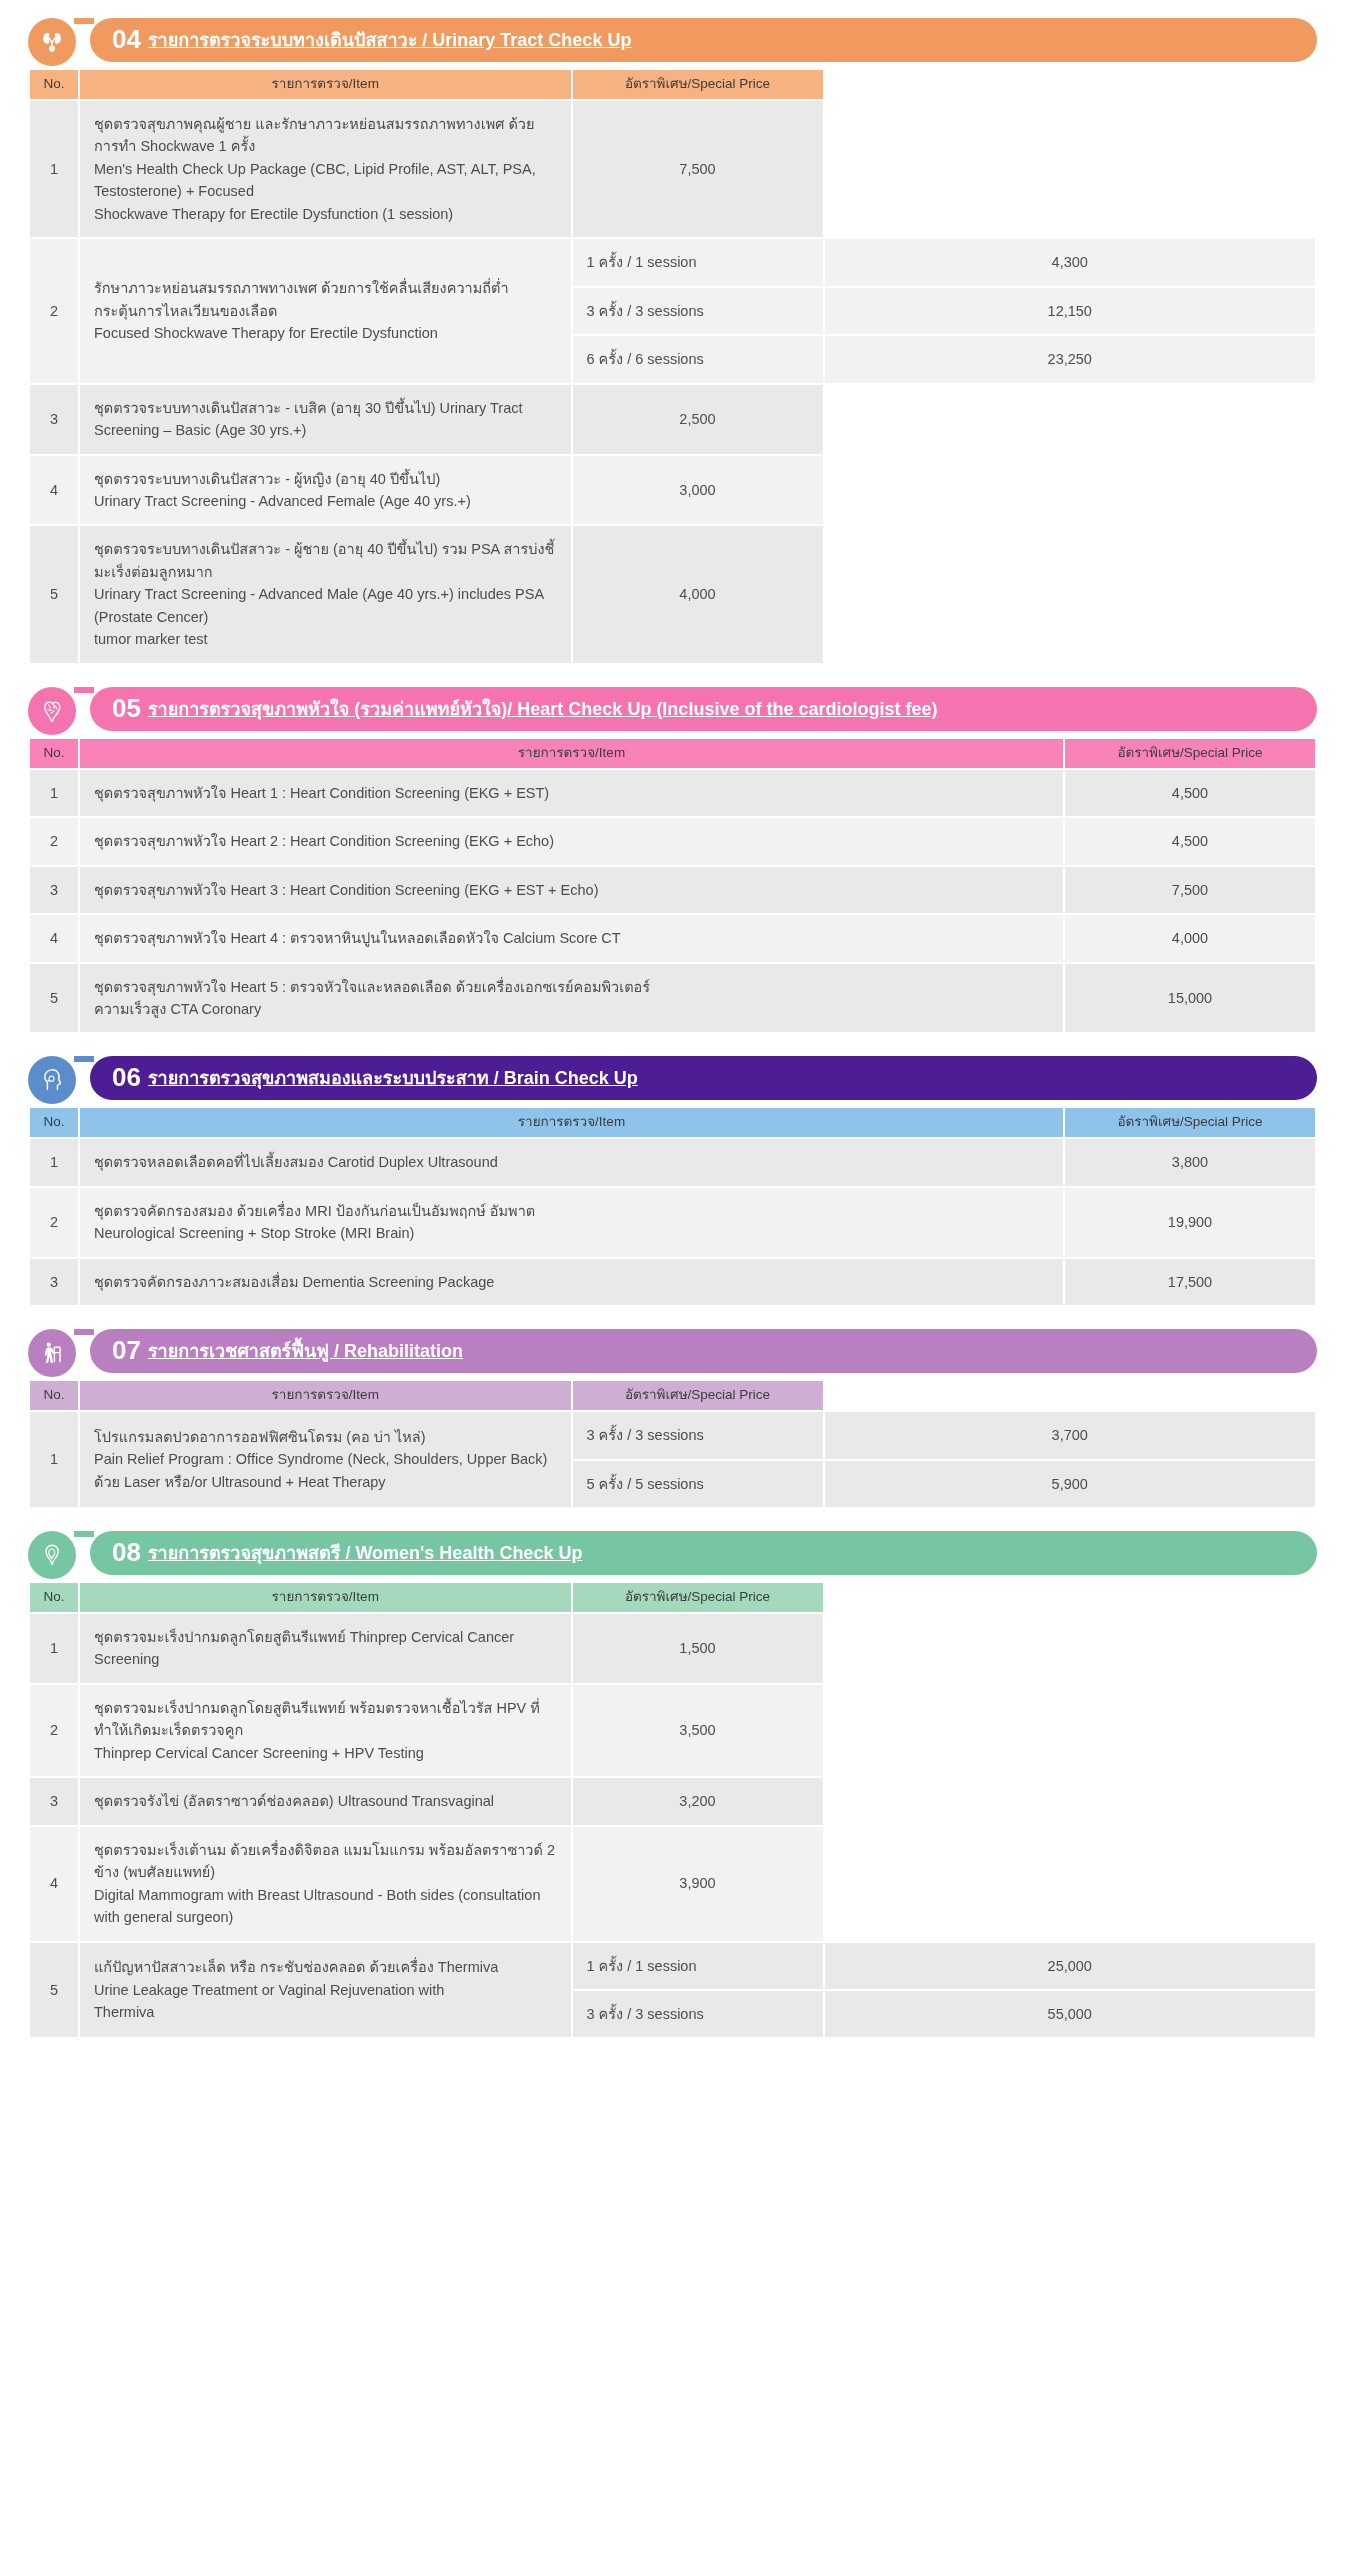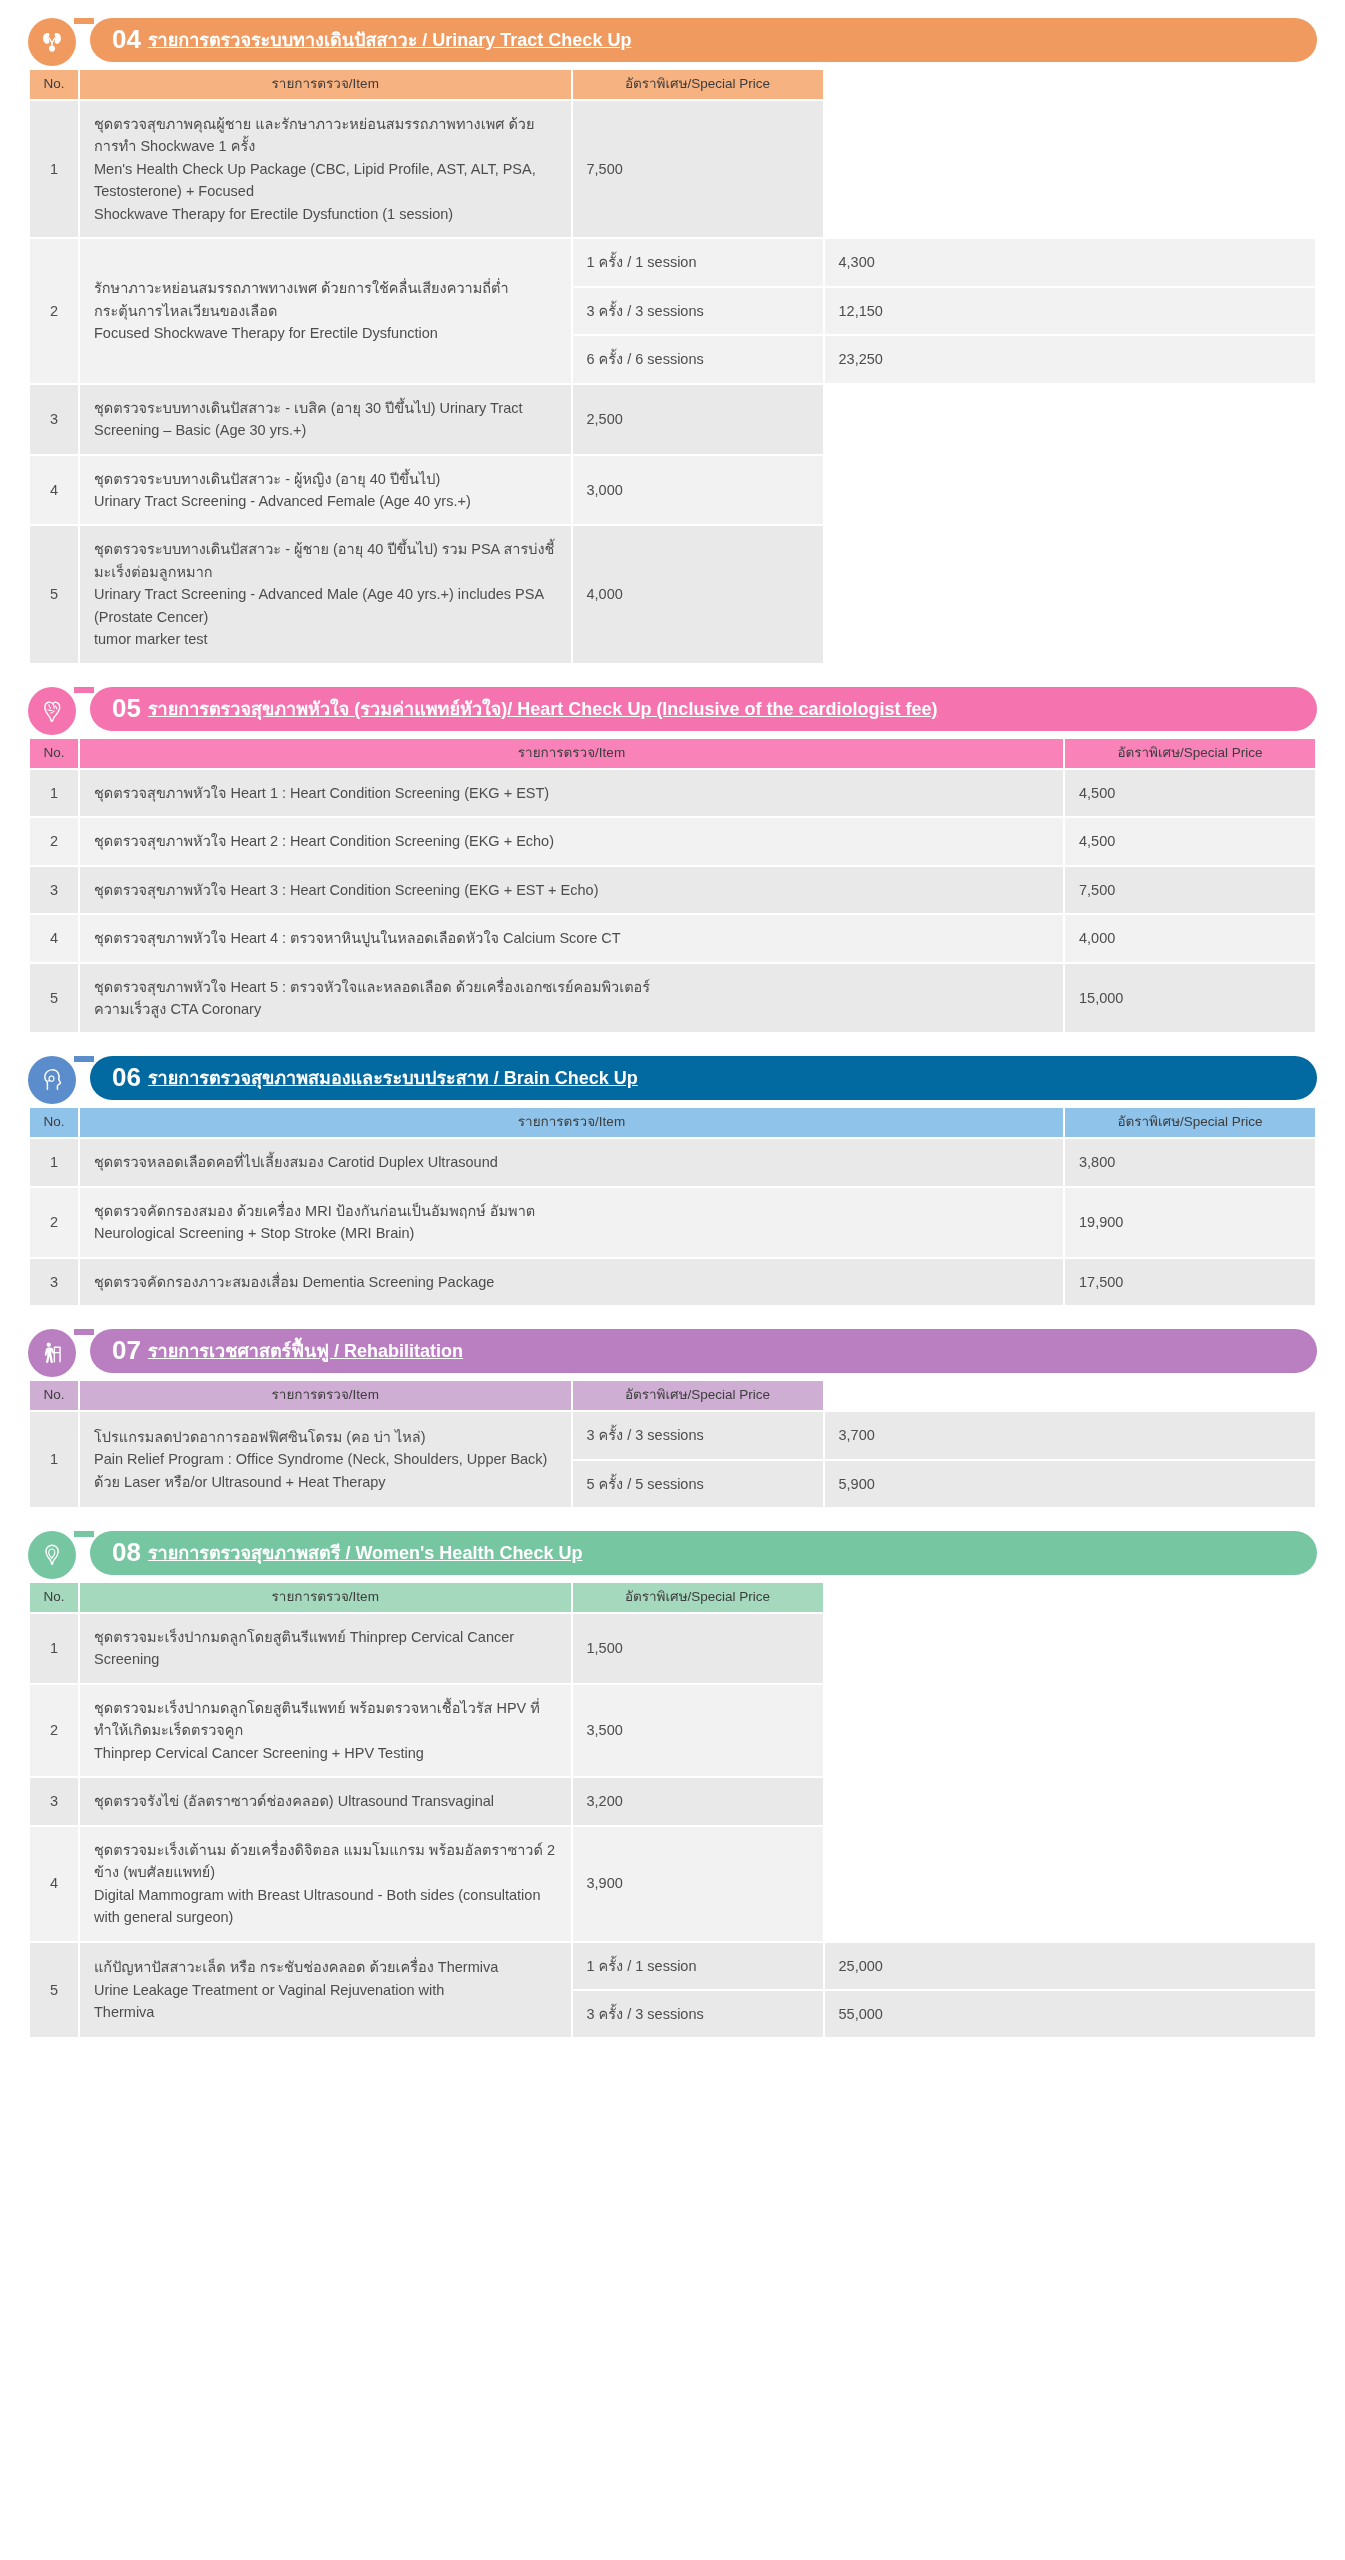--- a/index.html
+++ b/index.html
@@ -106,38 +106,39 @@
     font-size: 16px;
     color: #4d4d4d;
   }
   td.item-cell { text-align: left; margin-top: 40px; }
   td.sub-cell {
     text-align: left;
     font-size: 14px;
     padding: 10px 12px;
   }
   td.price-cell {
+    text-align: center;
     color: #e8455b;
     font-size: 17px;
     padding: 10px 4px;
     white-space: nowrap;
   }
   .col-no    { width: 48px; }
   .col-price { width: 250px; }
 
   
   .th-orange { background: #f7b282; }
   .th-pink   { background: #f982b9; }
   .th-blue   { background: #90c3ea; }
   .th-purple { background: #cfaed4; }
   .th-green  { background: #a4d9bd; }
 
   .bg-orange { background: #f19a5f; }
   .bg-pink   { background: #f573ae; }
-  .bg-blue   { background: #0369a1; }
+  .bg-blue   { background: #4c1d95; }
   .bg-purple { background: #b97fc0; }
   .bg-green  { background: #76c6a2; }
 
   .ic-orange { background: #f19a5f; }
   .ic-pink   { background: #f573ae; }
   .ic-blue   { background: #5b8ccb; }
   .ic-purple { background: #b97fc0; }
   .ic-green  { background: #76c6a2; }
 
   .icon-svg { width: 30px; height: 30px; display: block; }

